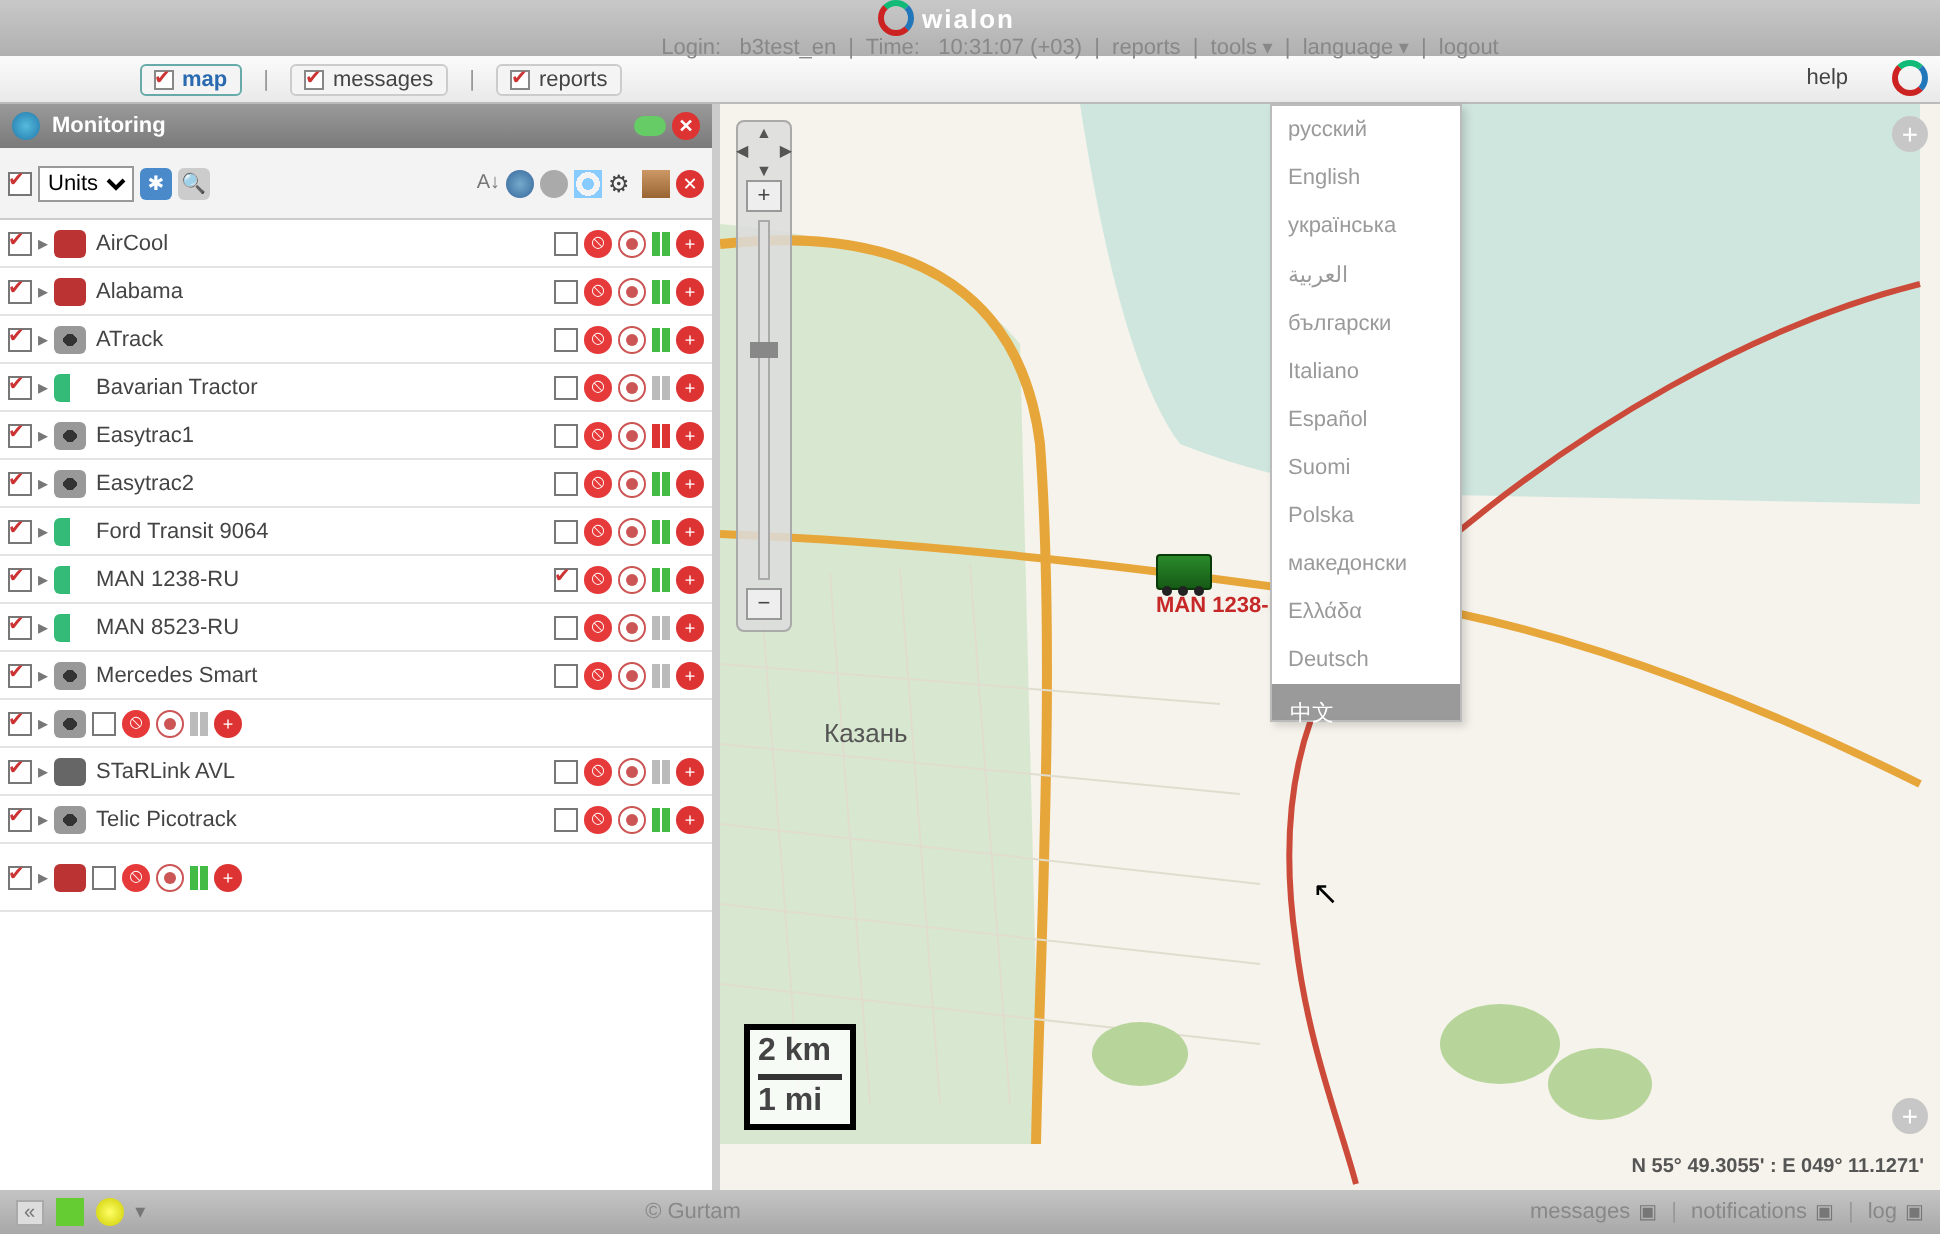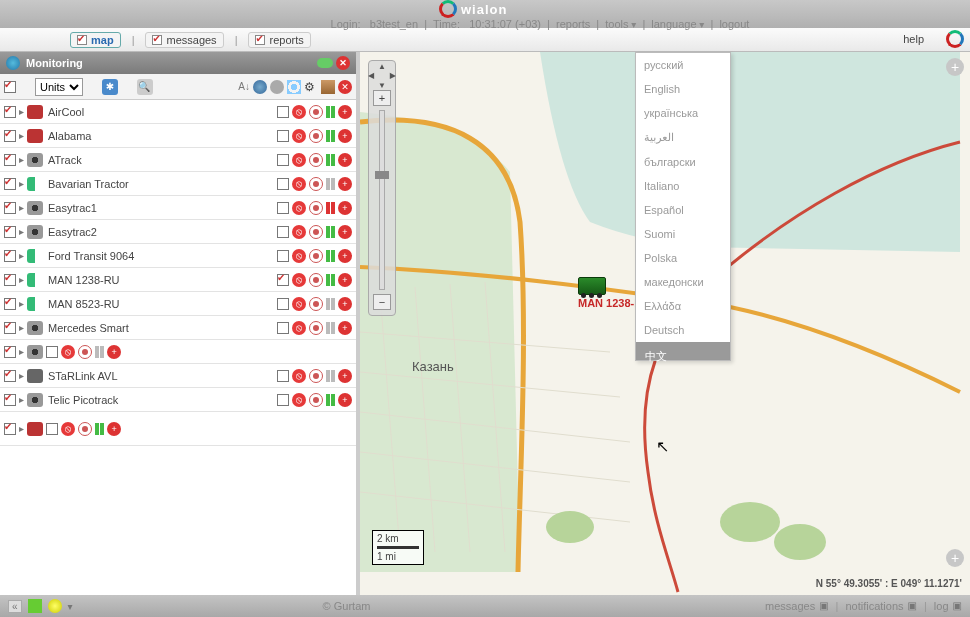--- a/index.html
+++ b/index.html
@@ -21,21 +21,21 @@
 .tabbtn .chk { width:10px; height:10px; border:1px solid #888; background:#fff; display:inline-block; position:relative;}
 .tabbtn .chk.on::after{ content:"✔"; position:absolute; top:-3px; left:-1px; font-size:10px; color:#c33;}
 .tabbtn.active span.lbl { color:#2a6ab0; font-weight:bold; }
 
 .main { display:flex; height: calc(617px - 28px - 24px - 22px); }
 .leftcol { width: 360px; display:flex; flex-direction:column; border-right:4px solid #ccc;}
 .panelhdr { height:22px; background: linear-gradient(#9a9a9a,#7a7a7a); color:#fff; display:flex; align-items:center; padding:0 6px; font-weight:bold;}
 .panelhdr .globe { width:14px; height:14px; background:radial-gradient(#5bd,#27a); border-radius:50%; margin-right:6px;}
 .panelhdr .pill { margin-left:auto; width:16px; height:10px; border-radius:5px; background:#6c6; margin-right:3px;}
 .panelhdr .xred { width:14px; height:14px; background:#d33; border-radius:50%; color:#fff; font-size:9px; line-height:14px; text-align:center;}
-.toolbar { height:26px; background:#f3f3f3; border-bottom:1px solid #ccc; display:flex; align-items:center; padding:0 4px; gap:19px;}
+.toolbar { height:36px; background:#f3f3f3; border-bottom:1px solid #ccc; display:flex; align-items:center; padding:0 4px; gap:3px;}
 .chkbx { width:12px; height:12px; border:1px solid #777; background:#fff; display:inline-block; position:relative; cursor:pointer;}
 .chkbx.on::after{content:"✔";position:absolute;top:-3px;left:-1px;font-size:10px;color:#c33;}
 .sel { height:18px; border:1px solid #999; font-size:11px; background:#fff;}
 .iconbtn { width:16px; height:16px; border-radius:3px; display:inline-flex; align-items:center; justify-content:center; cursor:pointer; font-size:10px;}
 .iconbtn.blue{background:#4a8acb;color:#fff;}
 .iconbtn.grey{background:#ccc;}
 .toolbar-r { margin-left:auto; display:flex; gap:3px; align-items:center;}
 .smico { width:14px; height:14px; display:inline-block;}
 .circ{border-radius:50%;}
 .unitlist { flex:1; overflow-y:auto; background:#fff;}
@@ -70,21 +70,21 @@
 .plusbadge.tr{top:6px;right:6px}.plusbadge.br{bottom:28px;right:6px}
 .langmenu{position:absolute;top:0;left:275px;width:96px;background:#fff;border:1px solid #bbb;box-shadow:2px 2px 4px rgba(0,0,0,.15);}
 .langmenu div{padding:6px 8px;color:#9a9a9a;cursor:pointer;font-size:11px;}
 .langmenu div.sel{background:#9a9a9a;color:#fff;}
 .cursor{position:absolute;top:385px;left:296px;font-size:16px;color:#000;pointer-events:none;}
 .unitmarker{position:absolute;}
 .unitmarker .truckico{width:28px;height:18px;background:linear-gradient(#2a8a2a,#165a16);border:1px solid #0a3a0a;border-radius:2px;position:relative;}
 .unitmarker .truckico::after{content:"";position:absolute;bottom:-4px;left:2px;width:5px;height:5px;background:#222;border-radius:50%;box-shadow:8px 0 #222,16px 0 #222;}
 .unitmarker .lbl{color:#c62828;font-weight:bold;font-size:11px;margin-top:2px;white-space:nowrap;}
 .citylbl{position:absolute;color:#555;font-size:13px;}
-.scalebar{position:absolute;bottom:30px;left:12px;background:rgba(255,255,255,.8);padding:2px 4px;border:1px solid #000000;font-size:10px;}
+.scalebar{position:absolute;bottom:30px;left:12px;background:rgba(255,255,255,.8);padding:2px 4px;border:3px solid #000000;font-size:16px;font-weight:bold;}
 .scalebar .bar{height:3px;background:#333;margin:2px 0;}
 .coords{position:absolute;bottom:6px;right:8px;font-size:10px;color:#555;font-weight:bold;}
 
 .btmbar{height:22px;background:linear-gradient(#c4c4c4,#a8a8a8);display:flex;align-items:center;padding:0 8px;color:#888;font-size:11px;}
 .btmbar .left-icons{display:flex;gap:6px;align-items:center;}
 .btmbar .sico{width:14px;height:14px;}
 .btmbar .copy{margin-left:250px;}
 .btmbar .rlinks{margin-left:auto;display:flex;gap:4px;}
 </style>
 </head>

